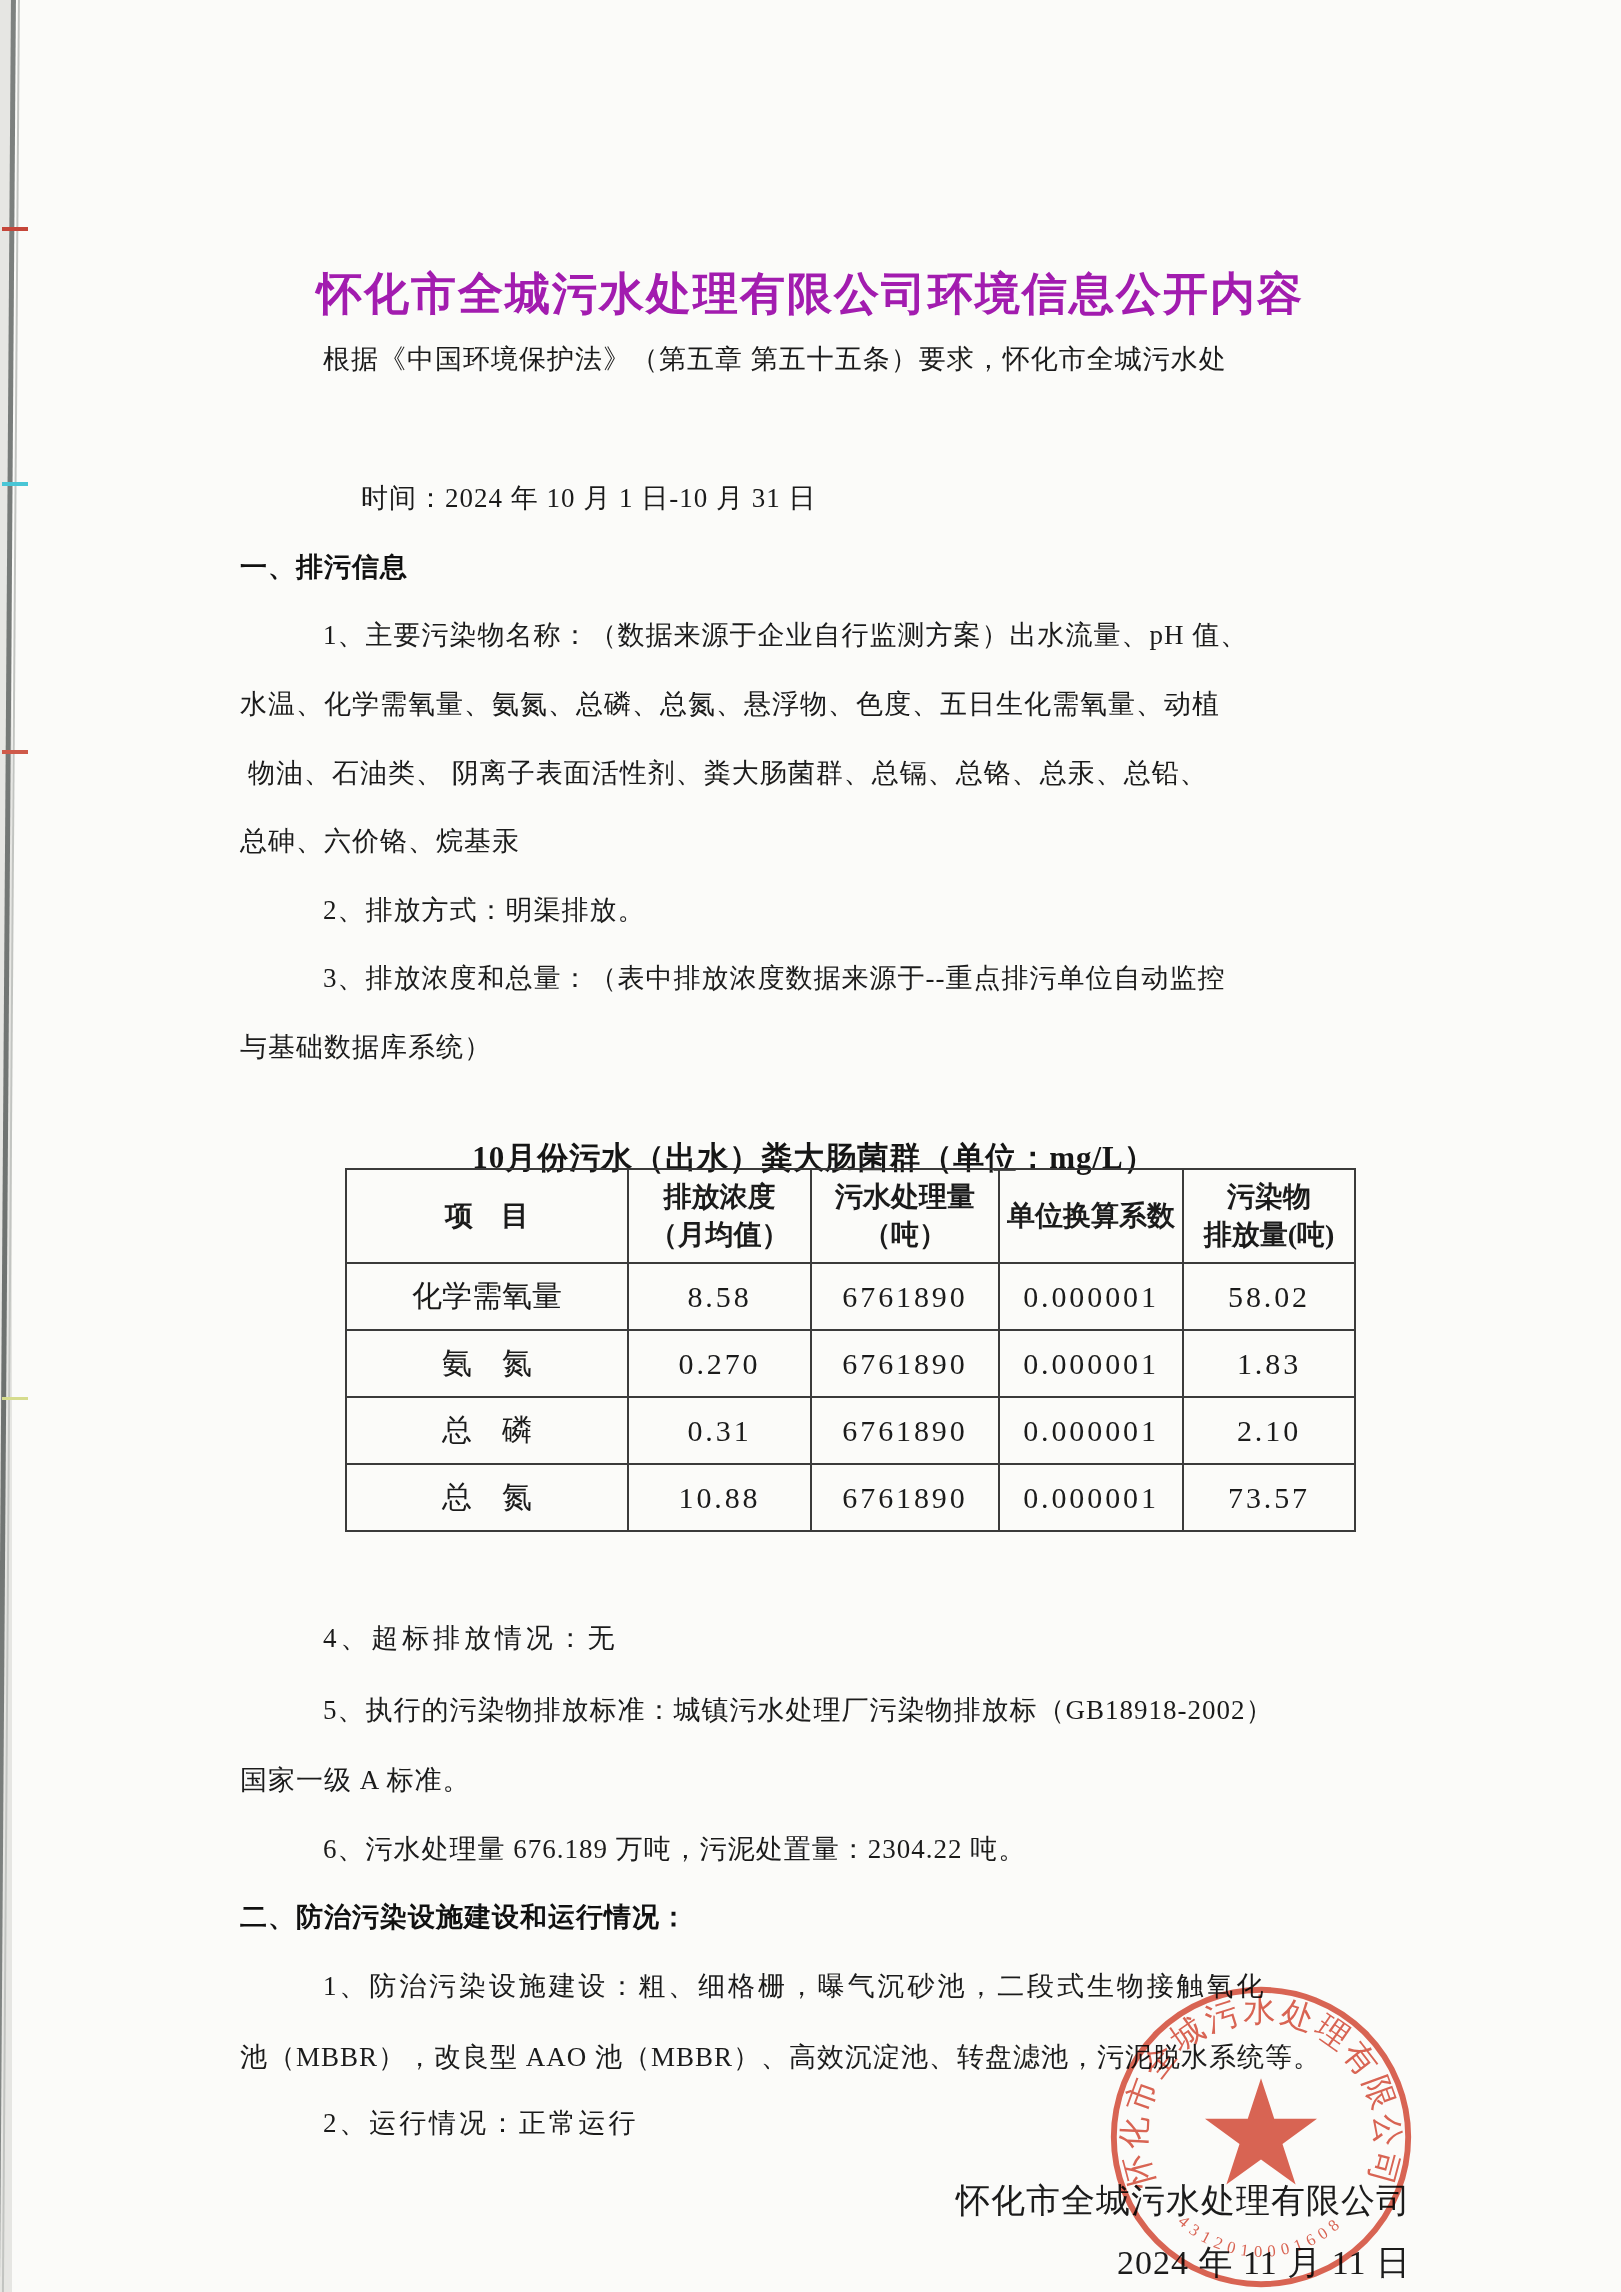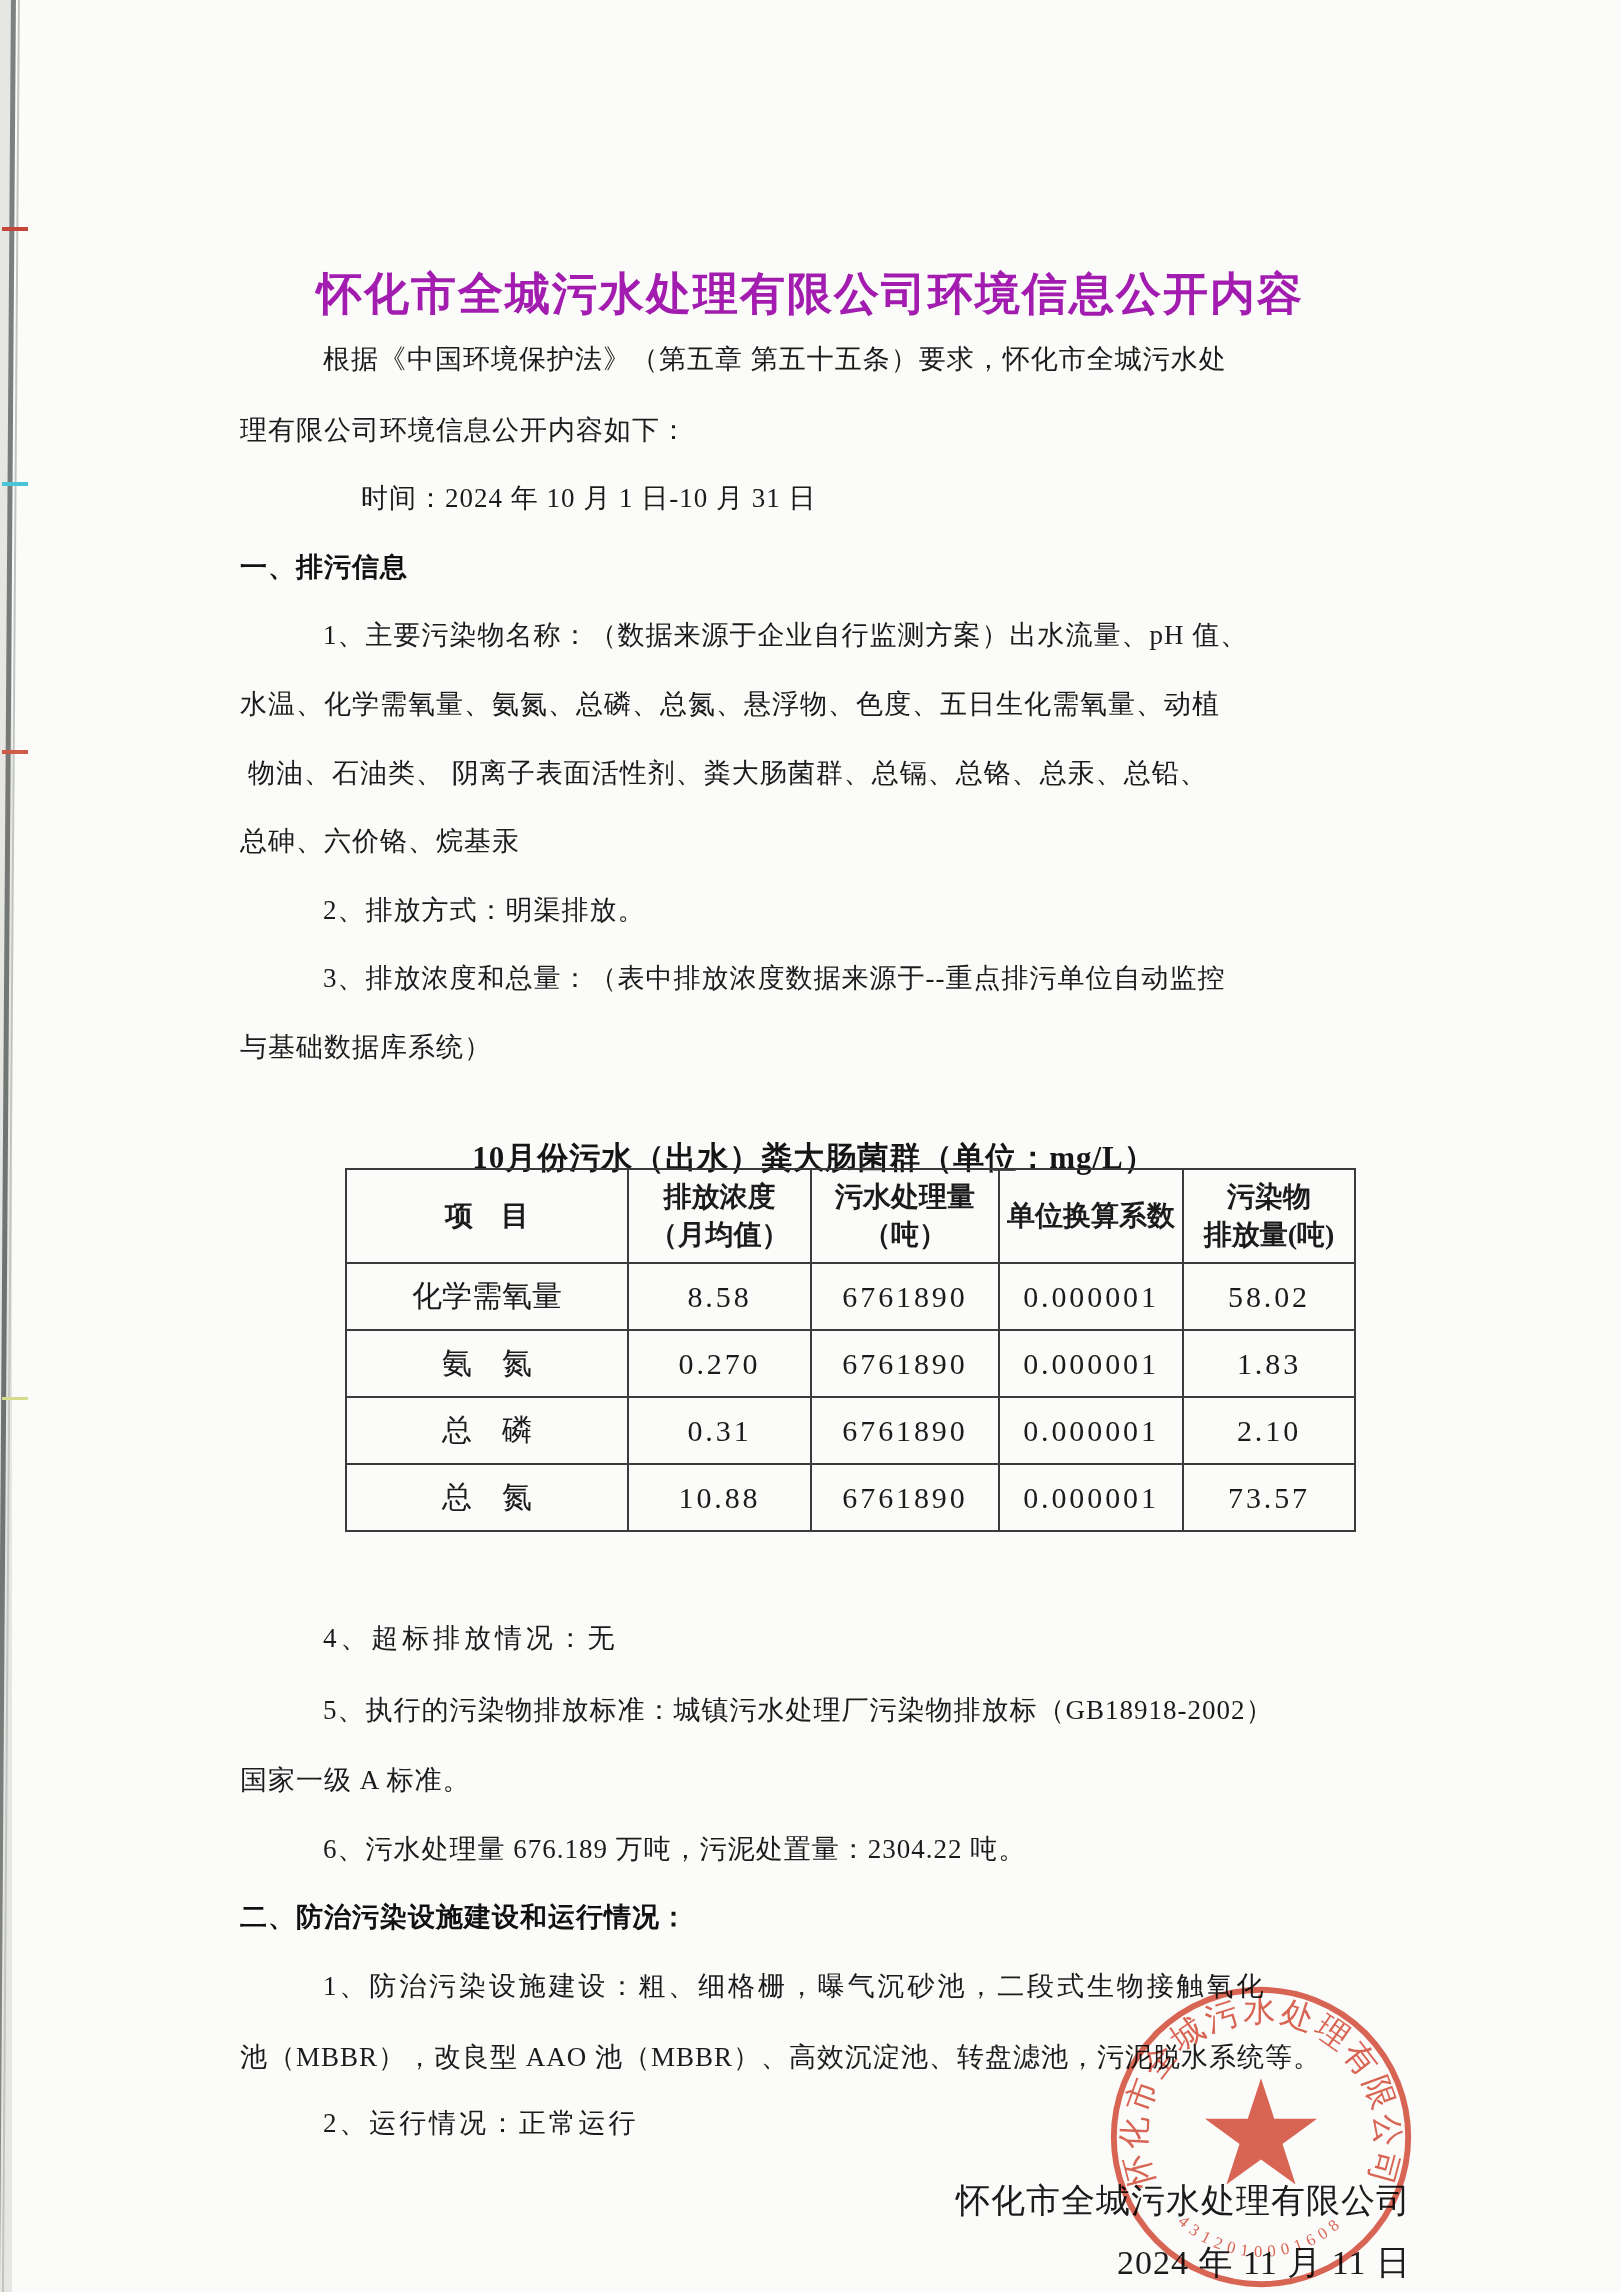--- a/index.html
+++ b/index.html
@@ -81,21 +81,20 @@
   <div class="binding-line"></div>
   <div class="binding-line2"></div>
   <div class="dash" style="top:227px;background:#c5463a;"></div>
   <div class="dash" style="top:482px;background:#49c6d6;"></div>
   <div class="dash" style="top:750px;background:#cf5a4a;"></div>
   <div class="dash" style="top:1397px;background:#d6dc8e;height:2.9px;"></div>
 
   <div class="doc-title">怀化市全城污水处理有限公司环境信息公开内容</div>
 
   <div class="line" style="left:323px;top:345px;">根据《中国环境保护法》（第五章 第五十五条）要求，怀化市全城污水处</div>
-  <div class="line" style="left:240px;top:416px;">理有限公司环境信息公开内容如下：</div>
   <div class="line" style="left:361px;top:484px;">时间：2024 年 10 月 1 日-10 月 31 日</div>
   <div class="line heading" style="left:240px;top:553px;">一、排污信息</div>
   <div class="line" style="left:323px;top:621px;">1、主要污染物名称：（数据来源于企业自行监测方案）出水流量、pH 值、</div>
   <div class="line" style="left:240px;top:690px;text-align:right;">水温、化学需氧量、氨氮、总磷、总氮、悬浮物、色度、五日生化需氧量、动植</div>
   <div class="line" style="left:248px;top:759px;">物油、石油类、 阴离子表面活性剂、粪大肠菌群、总镉、总铬、总汞、总铅、</div>
   <div class="line" style="left:240px;top:827px;">总砷、六价铬、烷基汞</div>
   <div class="line" style="left:323px;top:896px;">2、排放方式：明渠排放。</div>
   <div class="line" style="left:323px;top:964px;">3、排放浓度和总量：（表中排放浓度数据来源于--重点排污单位自动监控</div>
   <div class="line" style="left:240px;top:1033px;">与基础数据库系统）</div>
 

